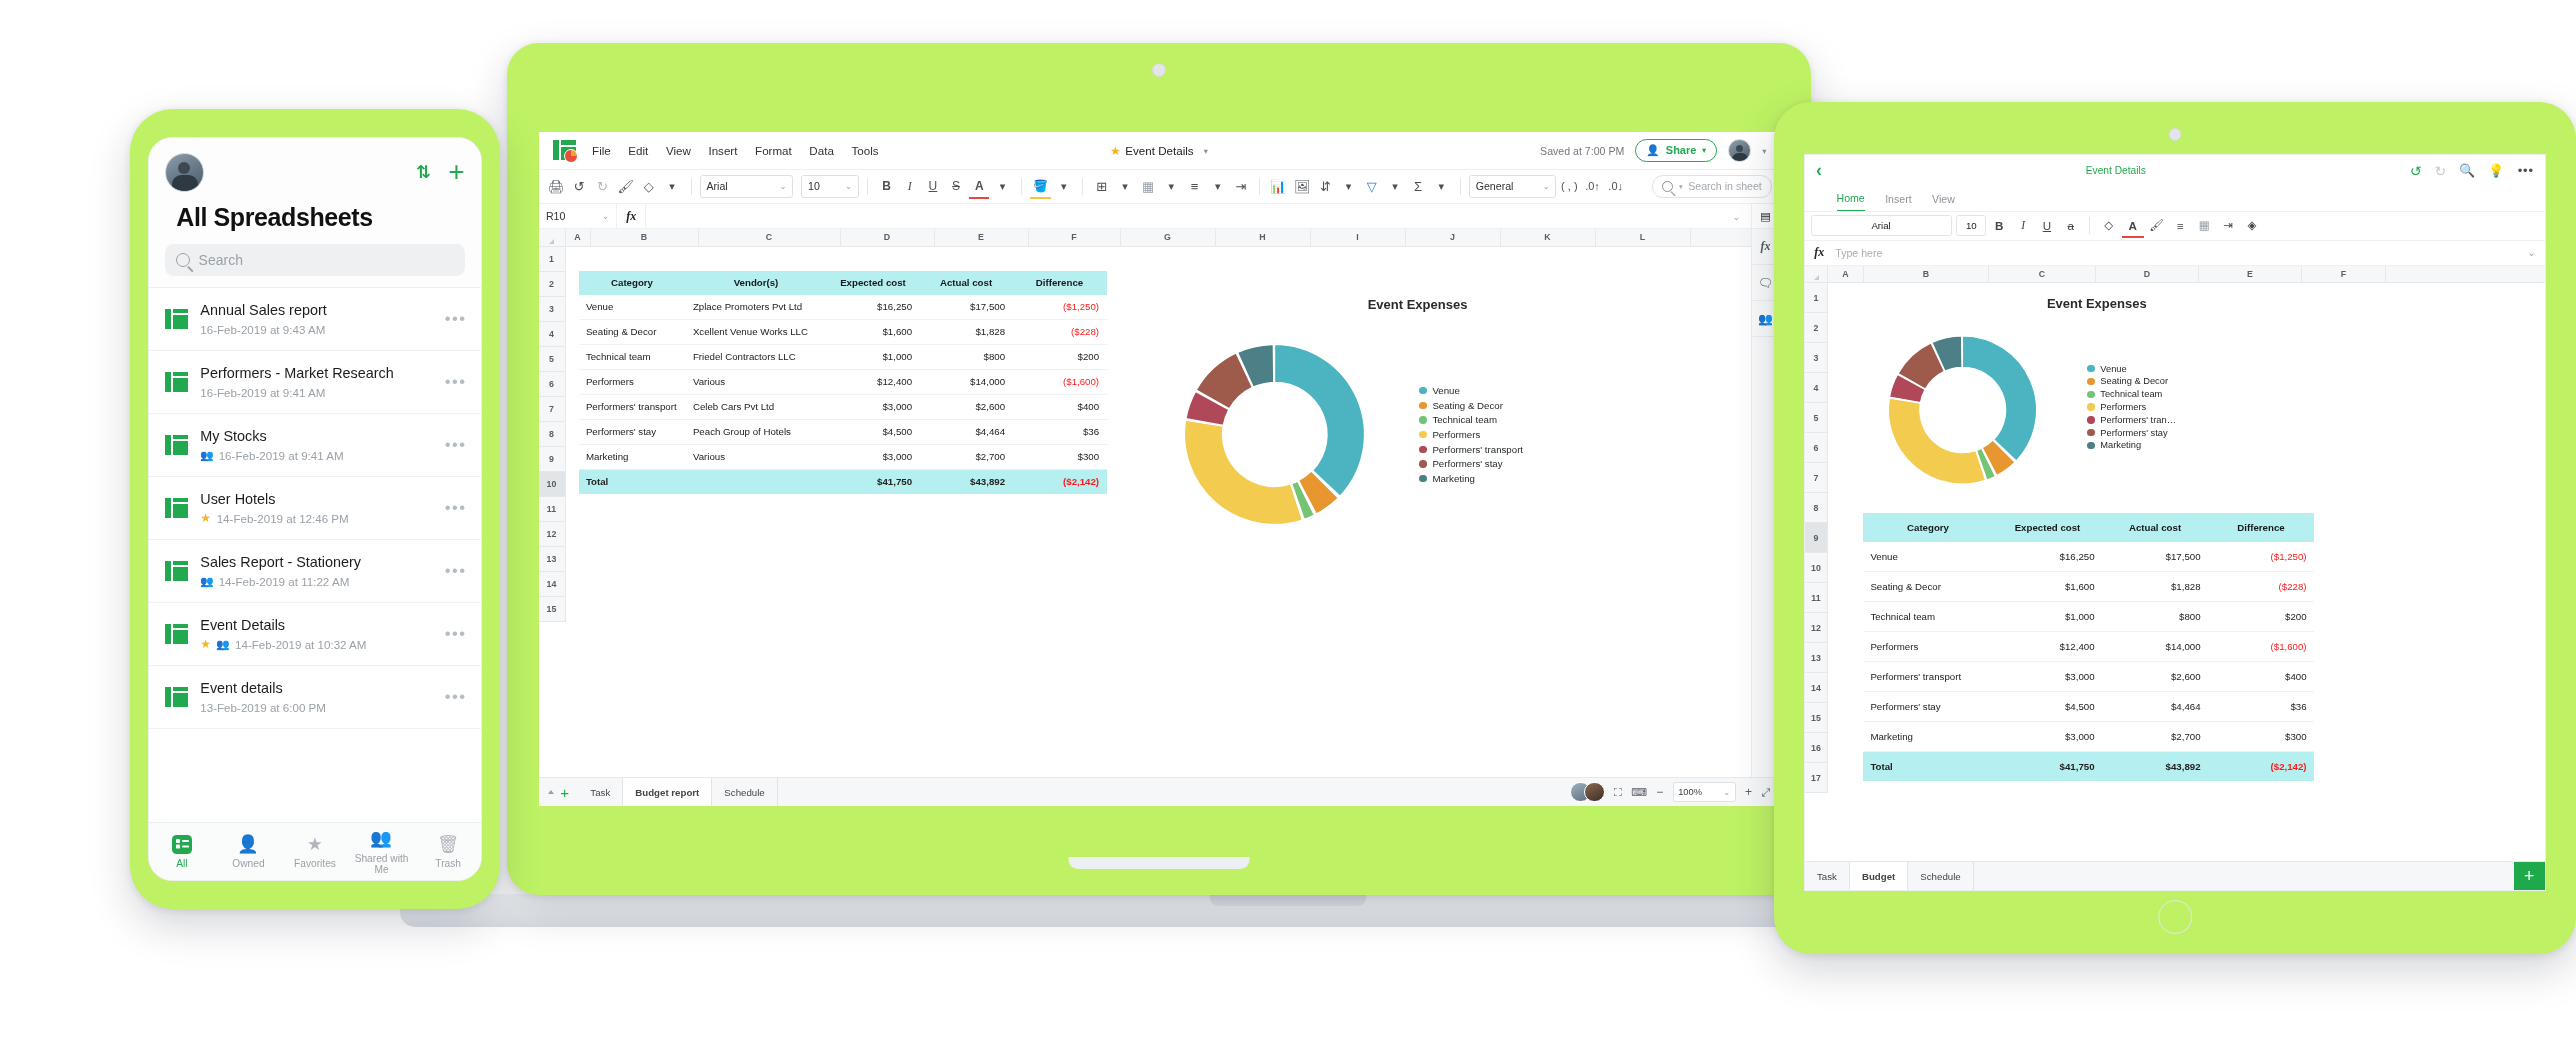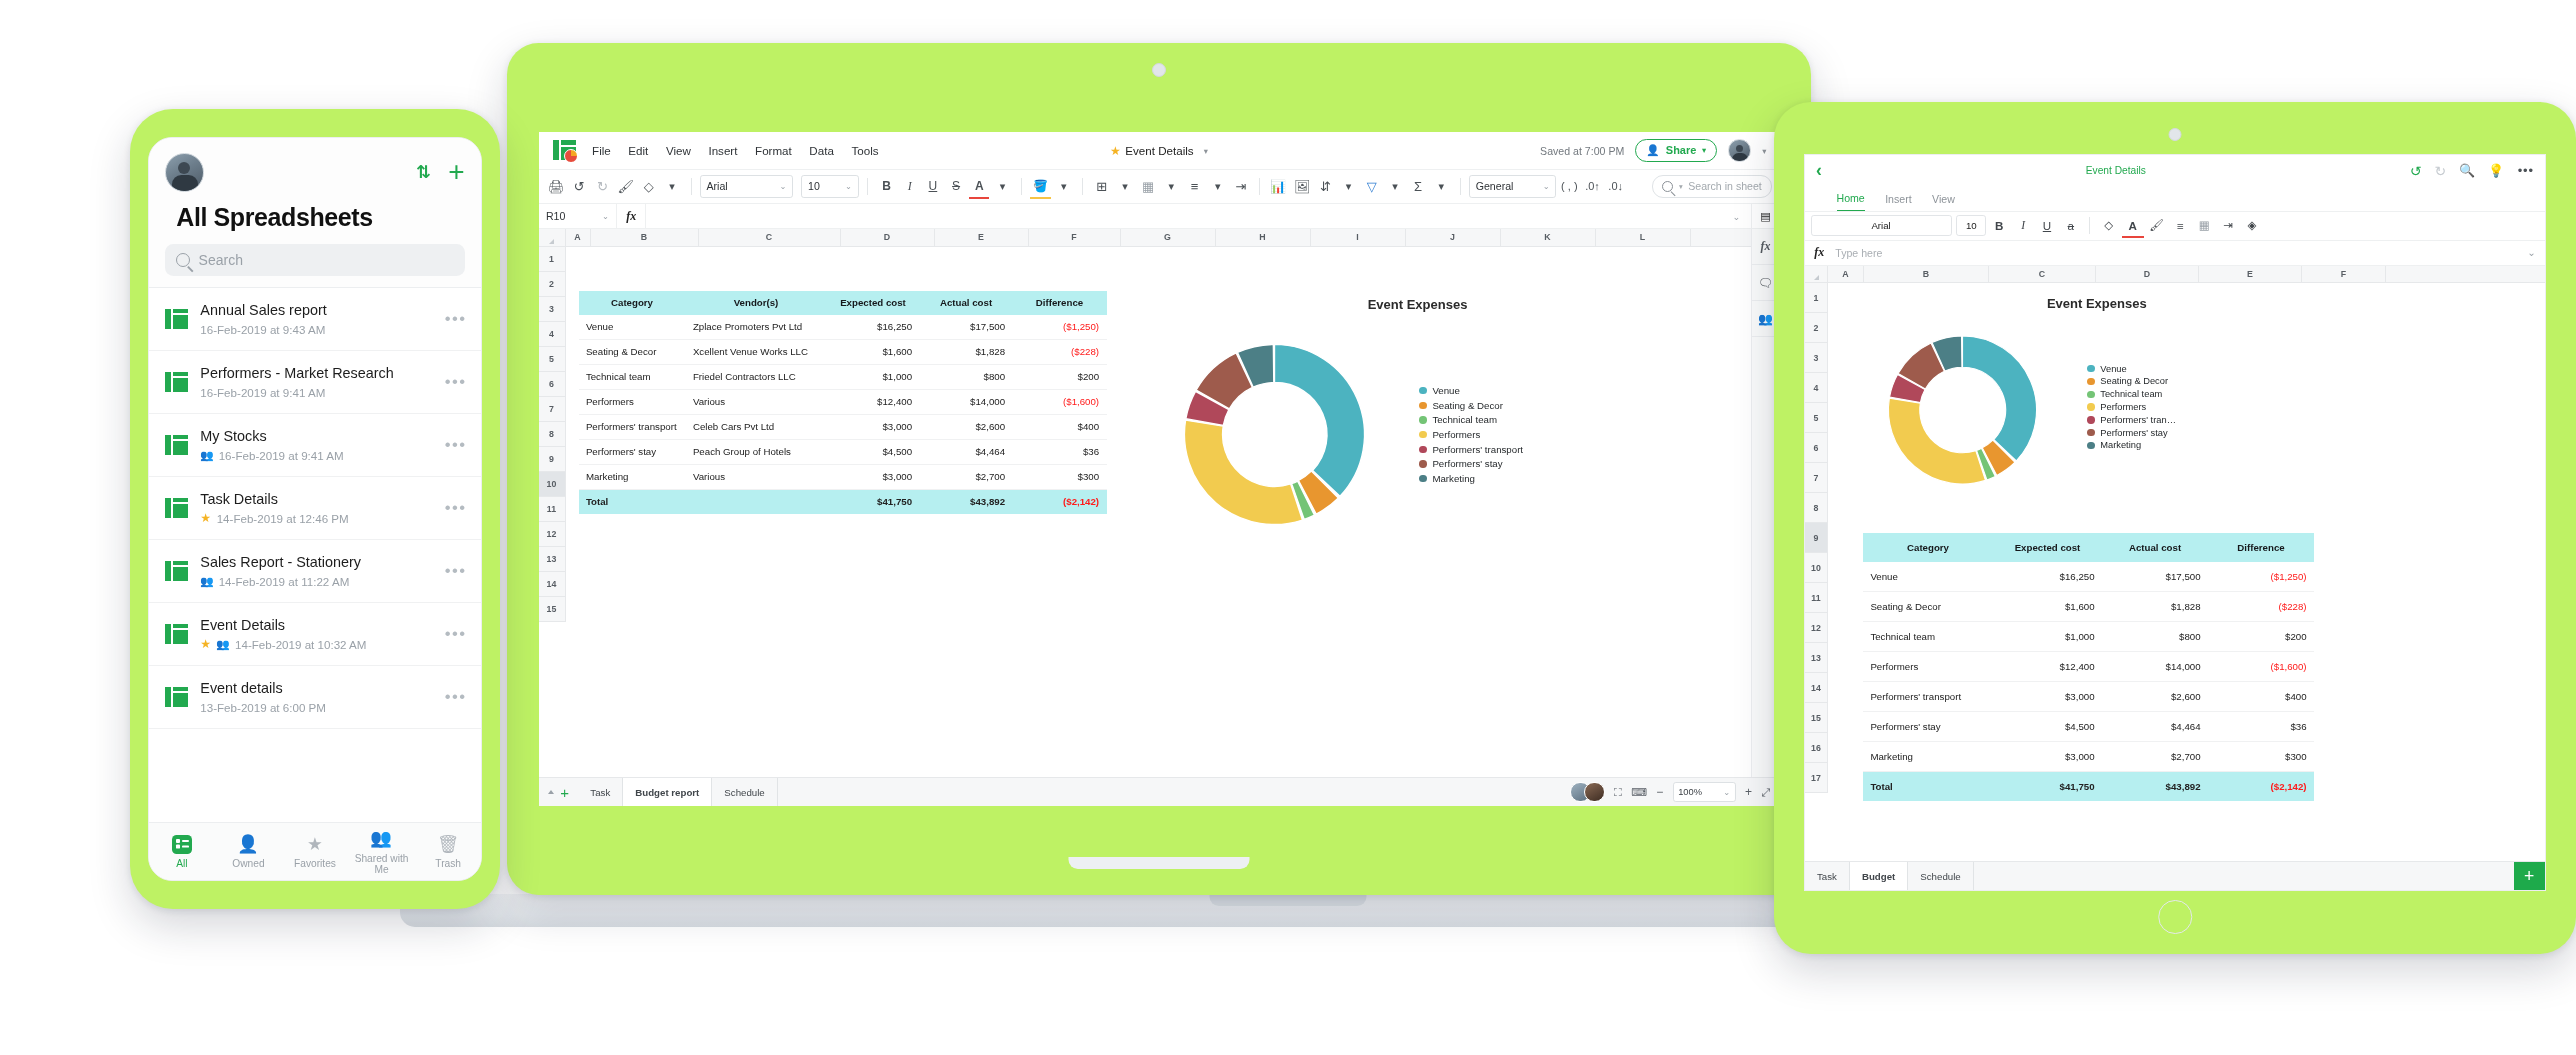--- a/index.html
+++ b/index.html
@@ -142,21 +142,21 @@
   .colhdr .ch{border-right:0.9px solid #e6e8ea;font-size:8.8px;color:#585e64;display:flex;align-items:center;
               justify-content:center;font-weight:bold;}
   .rows{display:flex;}
   .rowhdr{width:26px;background:#f6f7f8;border-right:0.9px solid #e6e8ea;}
   .rh{height:24px;border-bottom:0.9px solid #e6e8ea;font-size:8.8px;color:#585e64;display:flex;
       align-items:center;justify-content:center;font-weight:bold;}
   .rh.active{background:#e2e5e8;}
   .cells{flex:1;position:relative;}
 
   
-  .dt{position:absolute;border-collapse:collapse;table-layout:fixed;margin-top:20px;}
+  .dt{position:absolute;border-collapse:collapse;table-layout:fixed;}
   .dt td,.dt th{font-size:9.7px;height:24px;padding:0 7.4px;border-bottom:0.9px solid #f0f1f2;
                 white-space:nowrap;overflow:hidden;}
   .dt th{background:#b6eff0;font-weight:bold;text-align:center;color:#16191c;border-bottom:none;font-size:9.7px;}
   .dt td.num{text-align:right;}
   .dt td.neg{text-align:right;color:#ff1a1a;}
   .dt tr.total td{background:#b6eff0;font-weight:bold;border-bottom:none;}
   .dt tr.total td.neg{color:#ff1a1a;}
 
   
   .chart-box{position:absolute;}
@@ -598,21 +598,21 @@
           </div>
           <span class="ph-dots">•••</span>
         </div>
         <div class="ph-row">
           <span class="sheet-ico">
               <i class="a"></i>
               <i class="b"></i>
               <i class="c"></i>
             </span>
           <div class="ph-rt">
-            <div class="ph-name">Task Details</div>
+            <div class="ph-name">User Hotels</div>
             <div class="ph-meta">
                 <span class="star">★</span>
                 <span>14-Feb-2019 at 12:46 PM</span>
               </div>
           </div>
           <span class="ph-dots">•••</span>
         </div>
         <div class="ph-row">
           <span class="sheet-ico">
               <i class="a"></i>

